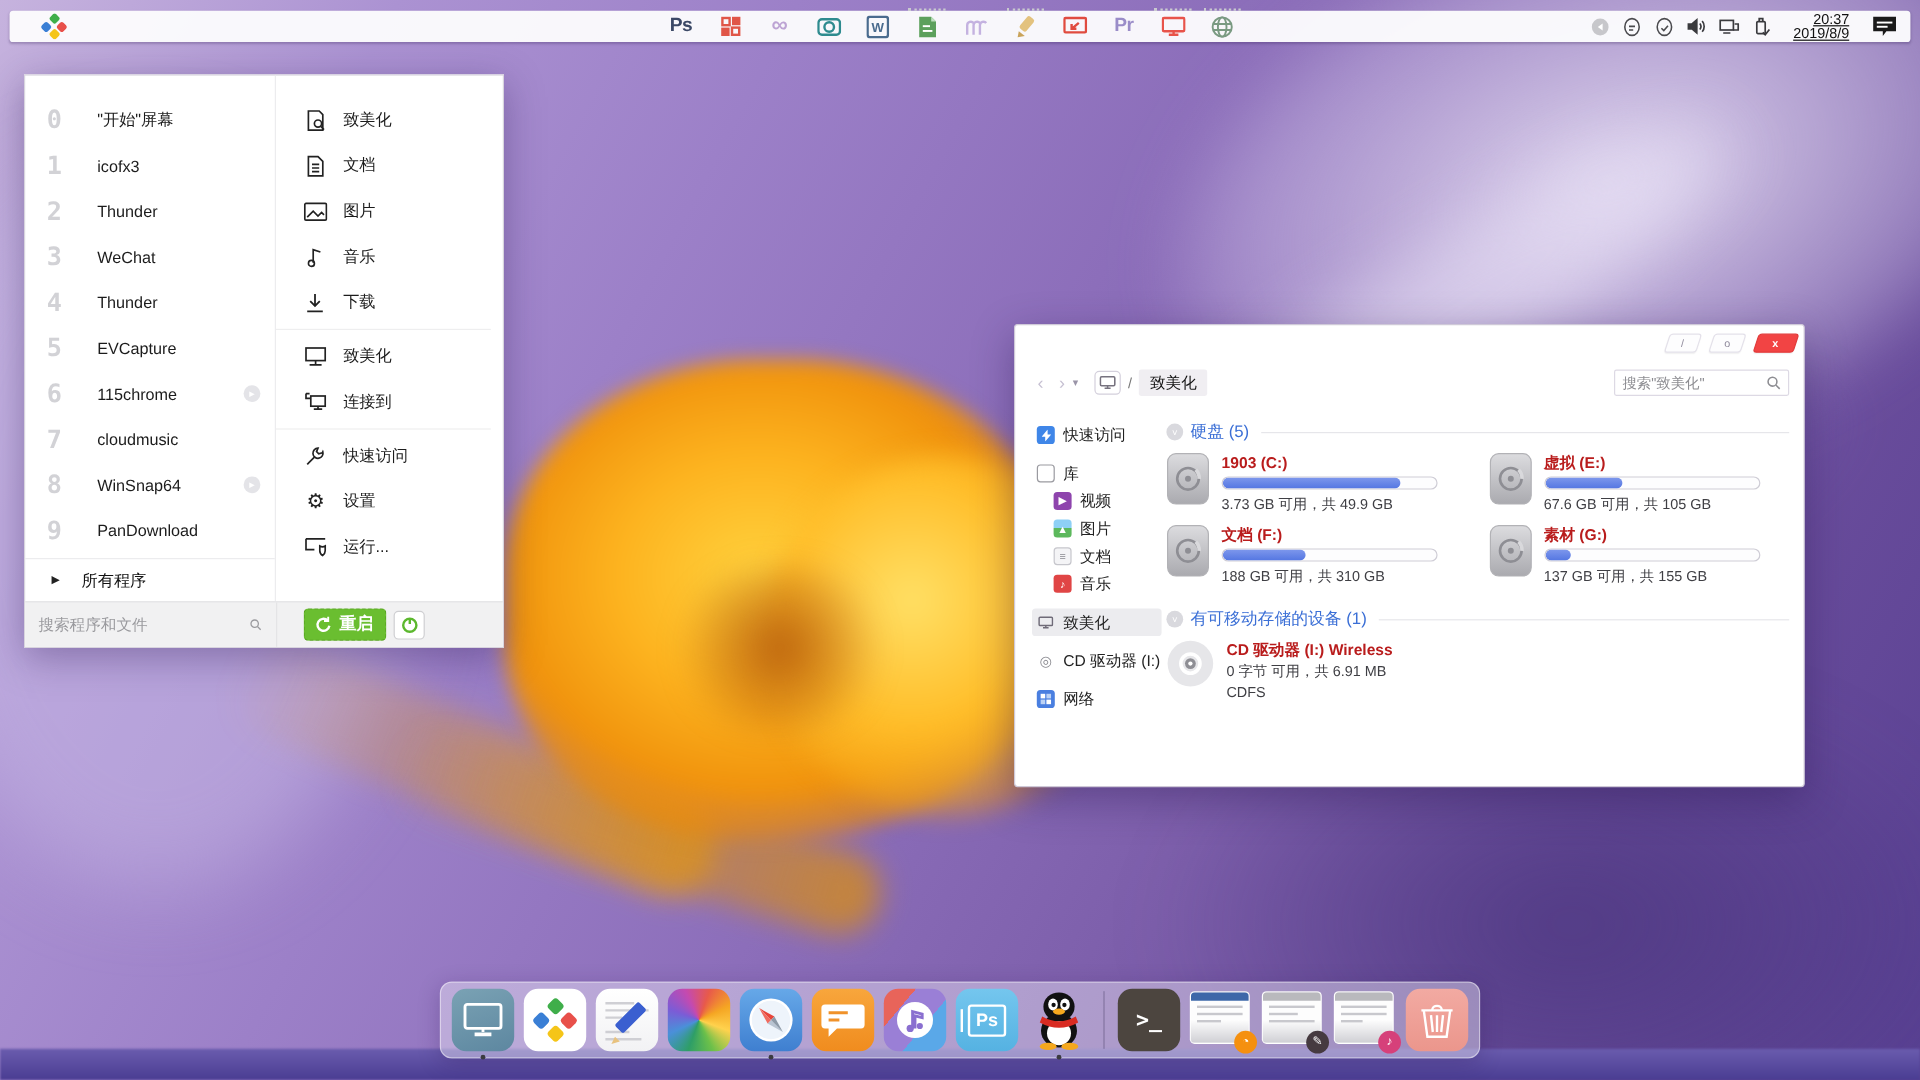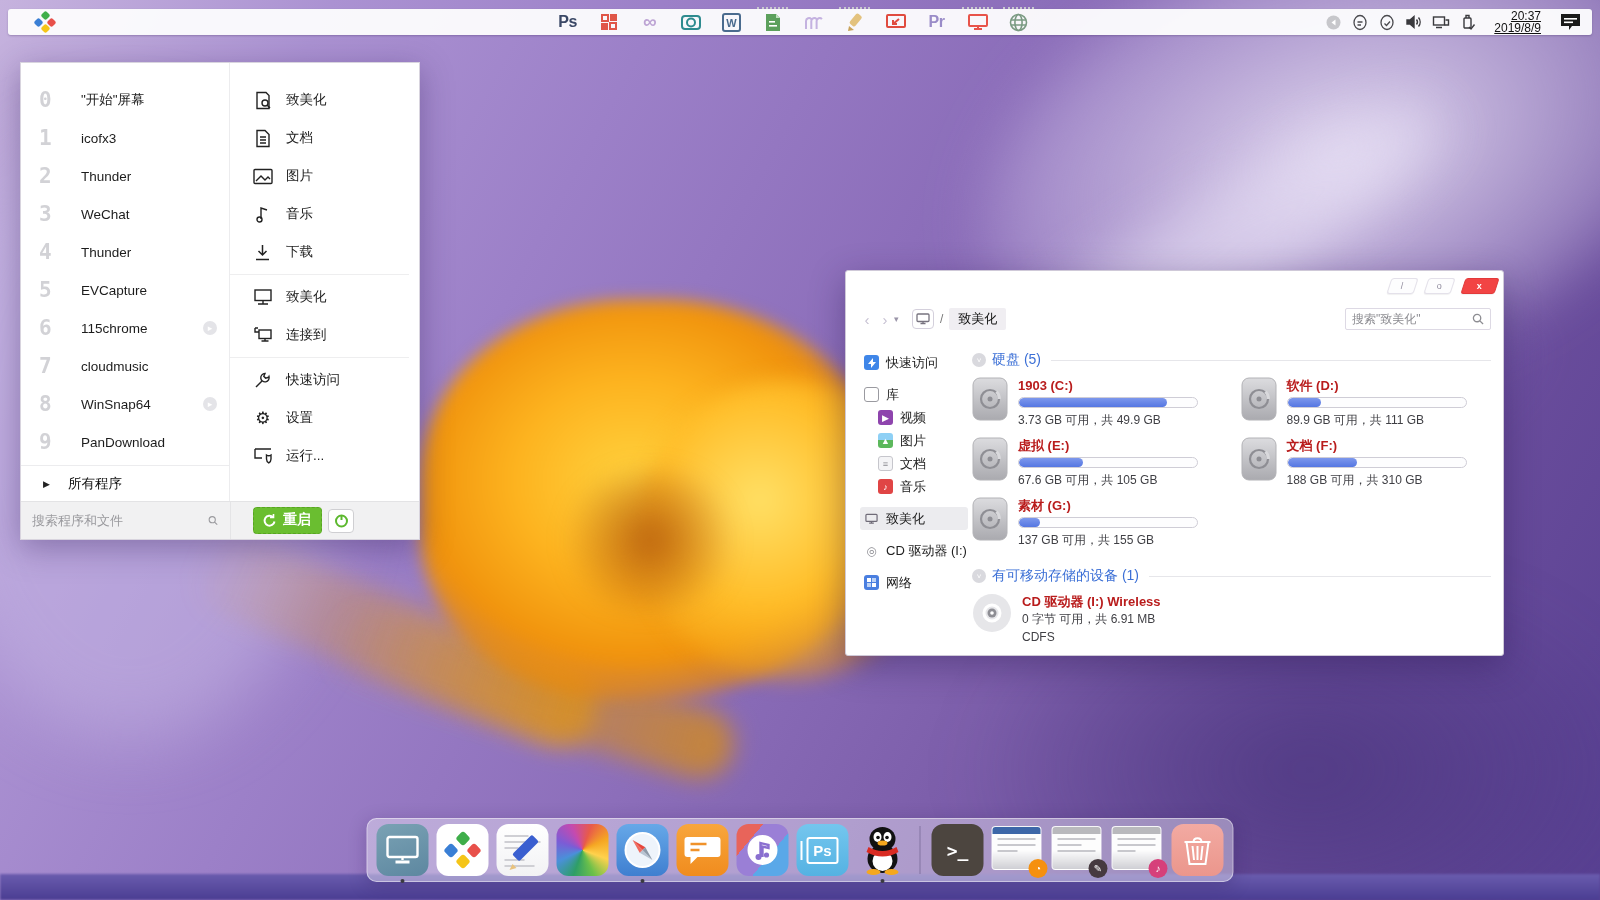--- a/index.html
+++ b/index.html
@@ -557,35 +557,20 @@
               </svg>
             <div class="drive-info">
               <div class="drive-name">1903 (C:)</div>
               <div class="bar">
                   <div class="bar-fill" style="width: 83%;"></div>
                 </div>
               <div class="drive-cap">3.73 GB 可用，共 49.9 GB</div>
             </div>
           </div>
 
-          <div class="drive">
-            <svg width="36" height="44" viewBox="0 0 36 44">
-                <rect x="1" y="1" width="34" height="42" rx="7" fill="url(#hddg)" stroke="#b2b2b6"></rect>
-                <circle cx="18" cy="22" r="9" fill="none" stroke="#8e8e94" stroke-width="2.2"></circle>
-                <circle cx="18" cy="22" r="2.5" fill="#8e8e94"></circle>
-                <path d="M24.5 14.5 a10 10 0 0 1 2.8 7.5" stroke="#d9d9dc" stroke-width="3" fill="none"></path>
-              </svg>
-            <div class="drive-info">
-              <div class="drive-name">软件 (D:)</div>
-              <div class="bar">
-                  <div class="bar-fill" style="width: 19%;"></div>
-                </div>
-              <div class="drive-cap">89.9 GB 可用，共 111 GB</div>
-            </div>
-          </div>
 
           <div class="drive">
             <svg width="36" height="44" viewBox="0 0 36 44">
                 <rect x="1" y="1" width="34" height="42" rx="7" fill="url(#hddg)" stroke="#b2b2b6"></rect>
                 <circle cx="18" cy="22" r="9" fill="none" stroke="#8e8e94" stroke-width="2.2"></circle>
                 <circle cx="18" cy="22" r="2.5" fill="#8e8e94"></circle>
                 <path d="M24.5 14.5 a10 10 0 0 1 2.8 7.5" stroke="#d9d9dc" stroke-width="3" fill="none"></path>
               </svg>
             <div class="drive-info">
               <div class="drive-name">虚拟 (E:)</div>

